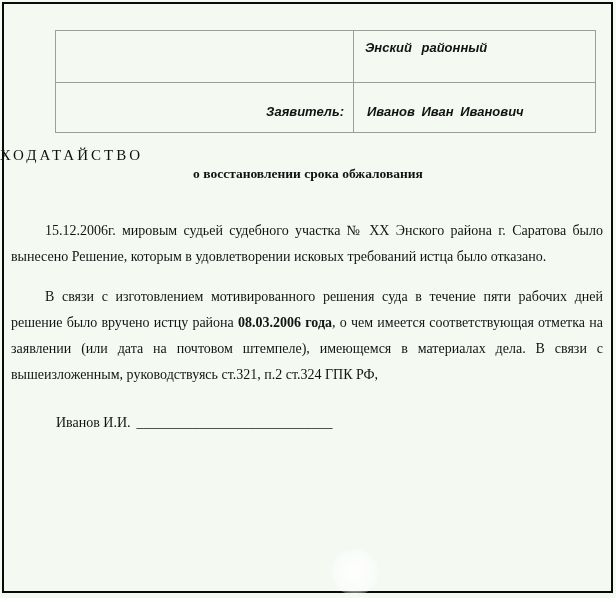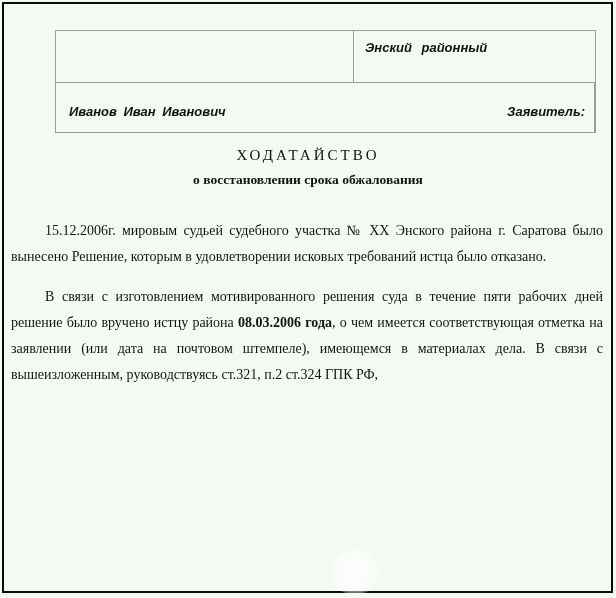--- a/index.html
+++ b/index.html
@@ -30,25 +30,25 @@
     word-spacing: 3px;
   }
   .cell { box-sizing: border-box; }
   .c-r1c1 { border-right: 1px solid #9b9f9b; border-bottom: 1px solid #9b9f9b; }
   .c-r1c2 { border-bottom: 1px solid #9b9f9b; padding: 4px 0 0 11px; line-height: 26px; word-spacing: 6px; }
   .c-r2c1 { border-right: 1px solid #9b9f9b; text-align: right; padding: 21px 9px 0 0; }
   .c-r2c2 { padding: 21px 0 0 13px; }
   
   .doc-title {
     position: absolute; left: 0; top: 147px; width: 100%;
-    text-align: center;
+    text-align: left;
     font-size: 15px; letter-spacing: 3px; color: #111;
   }
   .doc-subtitle {
-    position: absolute; left: 0; top: 172px; width: 100%;
+    position: absolute; left: 0; top: 166px; width: 100%;
     text-align: center;
     font-size: 13.5px; font-weight: bold; color: #111;
   }
   
   .doc-body {
     position: absolute; left: 11px; right: 13px; top: 218px;
     font-size: 14px; line-height: 26px;
     text-align: justify;
   }
   .para { margin: 0; }
@@ -83,30 +83,33 @@
 <body>
 
 <div class="page">
   <div class="frame"></div>
 
   <div class="header-table">
     <div class="cell c-r1c1"></div>
     <div class="cell c-r1c2">
       <div>Энский районный</div>
     </div>
+    <div class="cell c-r2c1">
+      <span>Заявитель:</span>
+    </div>
     <div class="cell c-r2c2">
       <span>Иванов Иван Иванович</span>
-    </div>
-    <div class="cell c-r2c1">
-      <span>Заявитель:</span>
     </div>
   </div>
 
   <div class="doc-title">ХОДАТАЙСТВО</div>
   <div class="doc-subtitle">о восстановлении срока обжалования</div>
 
   <div class="doc-body">
     <p class="para indent34 p1">15.12.2006г. мировым судьей судебного участка № ХХ Энского района г. Саратова было вынесено Решение, которым в удовлетворении исковых требований истца было отказано.</p>
     <p class="para indent34"><span>В связи с изготовлением мотивированного решения суда в течение пяти рабочих дней решение было вручено истцу района </span><b>08.03.2006 года</b><span>, о чем имеется соответствующая отметка на заявлении (или дата на почтовом штемпеле), имеющемся в материалах дела. В связи с вышеизложенным, руководствуясь ст.321, п.2 ст.324 ГПК РФ,</span></p>
+    <div class="signature">
+      <span>Иванов И.И.</span><span class="sig-line">____________________________</span>
+    </div>
   </div>
 
   <div class="watermark"></div>
 </div>
 
 </body></html>

